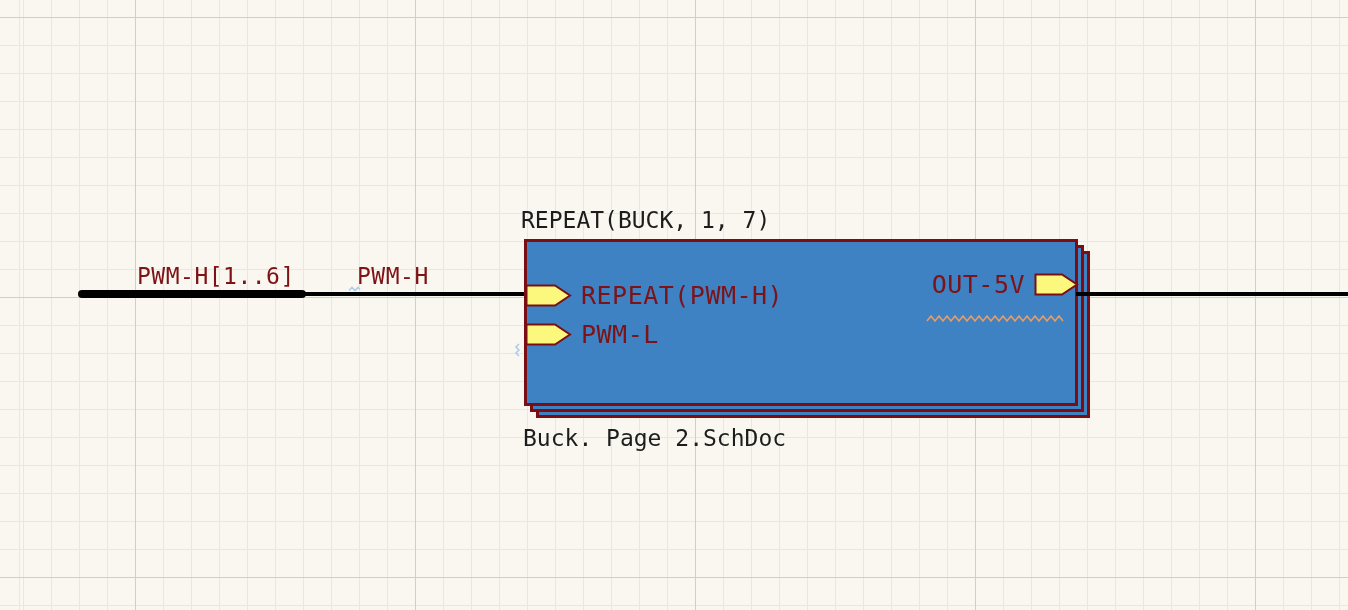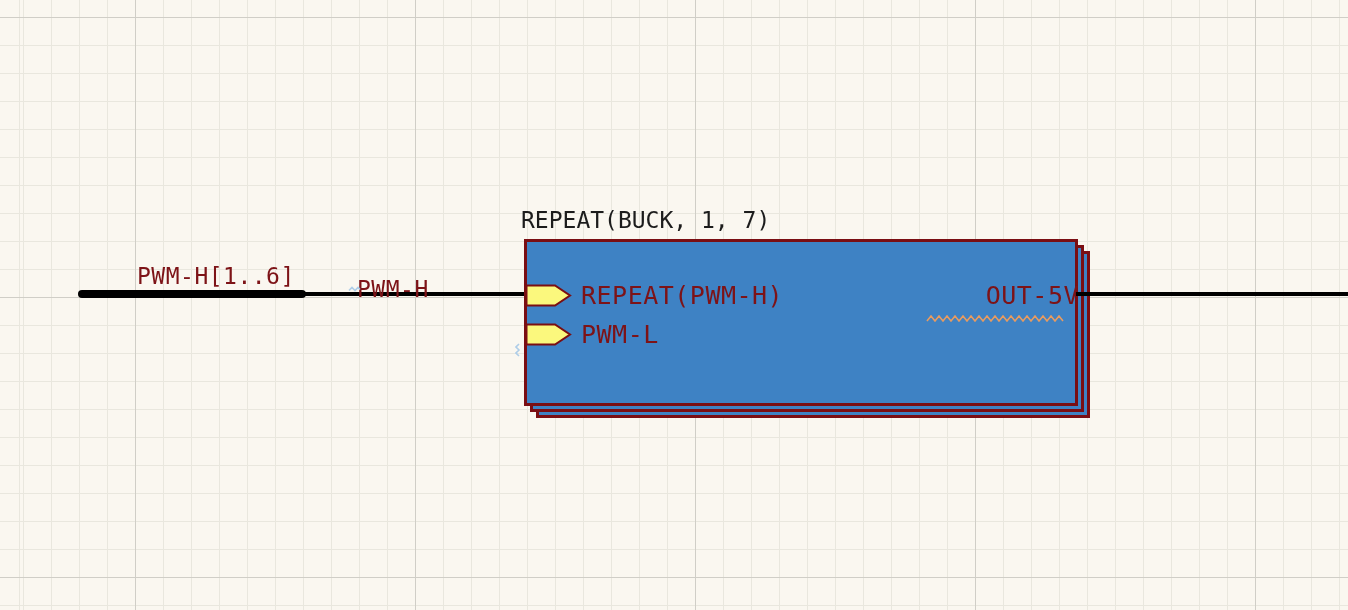--- a/index.html
+++ b/index.html
@@ -29,21 +29,21 @@
   .wire { background: #000; height: 4px; }
   .wire-left  { left: 304px; top: 292px; width: 226px; }
   .wire-right { left: 1076px; top: 292px; width: 272px; z-index: 6; }
 
   
   .net-label {
     color: #7d1317; font-size: 23px; line-height: 1;
     white-space: nowrap; letter-spacing: 0.5px;
   }
   .bus-label  { left: 137px; top: 265px; }
-  .wire-label { left: 357px; top: 278px; }
+  .wire-label { left: 357px; top: 265px; }
 
   
   .sheet {
     width: 554px; height: 167px; box-sizing: border-box;
     background: #3e82c4; border: 3px solid #7a0e13;
   }
   .sheet-main { left: 524px; top: 239px; z-index: 3; }
   .sheet-l2   { left: 530px; top: 245px; z-index: 2; }
   .sheet-l3   { left: 536px; top: 251px; z-index: 1; }
 
@@ -56,21 +56,21 @@
     line-height: 1; white-space: nowrap; z-index: 4;
   }
 
   
   .port {
     display: flex; align-items: center; gap: 9px; z-index: 5;
     height: 24px;
   }
   .port-left-1 { left: 525px; top: 283px; }
   .port-left-2 { left: 525px; top: 322px; }
-  .port-right-1 { right: 269px; top: 283px; flex-direction: column; }
+  .port-right-1 { right: 269px; top: 272px; flex-direction: row; }
   .port-label {
     color: #7d1317; font-size: 25px; line-height: 1;
     letter-spacing: 0.5px; white-space: nowrap;
   }
   .port svg { display: block; }
 
   .zigzag { left: 926px; top: 314px; z-index: 5; }
   .marker-1 { left: 348px; top: 286px; z-index: 7; }
   .marker-2 { left: 515px; top: 343px; z-index: 7; }
 </style>
@@ -84,20 +84,21 @@
   <div class="abs wire wire-right"></div>
 
   <div class="abs net-label bus-label">PWM-H[1..6]</div>
   <div class="abs net-label wire-label">PWM-H</div>
 
   <div class="abs sheet sheet-l3"></div>
   <div class="abs sheet sheet-l2"></div>
   <div class="abs sheet sheet-main"></div>
 
   <div class="abs sheet-designator">REPEAT(BUCK, 1, 7)</div>
+  <div class="abs sheet-filename">Buck. Page 2.SchDoc</div>
 
   <div class="abs port port-left-1">
     <svg width="47" height="23">
       <polygon points="1.5,1.5 30,1.5 45,11.5 30,21.5 1.5,21.5" fill="#fbf87d" stroke="#7a0e13" stroke-width="2"></polygon>
     </svg>
     <span class="port-label">REPEAT(PWM-H)</span>
   </div>
 
   <div class="abs port port-left-2">
     <svg width="47" height="23">

